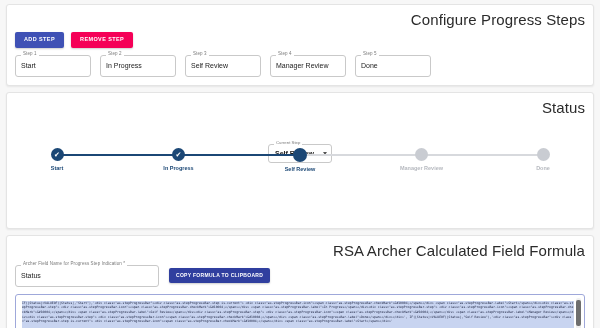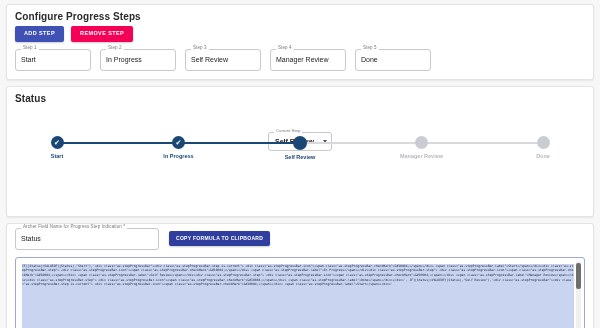--- a/index.html
+++ b/index.html
@@ -15,25 +15,26 @@
   .card {
     background: #ffffff;
     border: 1px solid #e4e4e4;
     border-radius: 3px;
     box-shadow: 0 1px 2px rgba(0,0,0,0.07);
     margin-bottom: 6px;
     position: relative;
   }
 
   .card-title {
-    font-size: 10px;
+    font-size: 15px;
     color: #2b2b2b;
     padding: 6px 8px 2px 8px;
-    font-weight: 700;
+    font-weight: 400;
     letter-spacing: .1px;
+    text-align: right;
   }
 
   
   .cfg-body { padding: 0 8px 8px 8px; }
   .btn-row { display: flex; gap: 7px; margin: 2px 0 7px 0; }
   .btn {
     border: none;
     border-radius: 2px;
     color: #fff;
     font-size: 5.5px;
@@ -308,20 +309,21 @@
             <span class="dot"></span>
             <span class="lbl">Done</span>
           </div>
         </div>
       </div>
 
     </div>
   </div>
 
   <div class="card">
+    <div class="card-title">RSA Archer Calculated Field Formula</div>
     <div class="formula-body">
       <div class="formula-top">
         <div class="field wide">
           <span class="legend">Archer Field Name for Progress Step Indication *</span>
           <span class="val">Status</span>
         </div>
         <button class="btn-copy">COPY FORMULA TO CLIPBOARD</button>
       </div>
 
       <div class="code-box">

